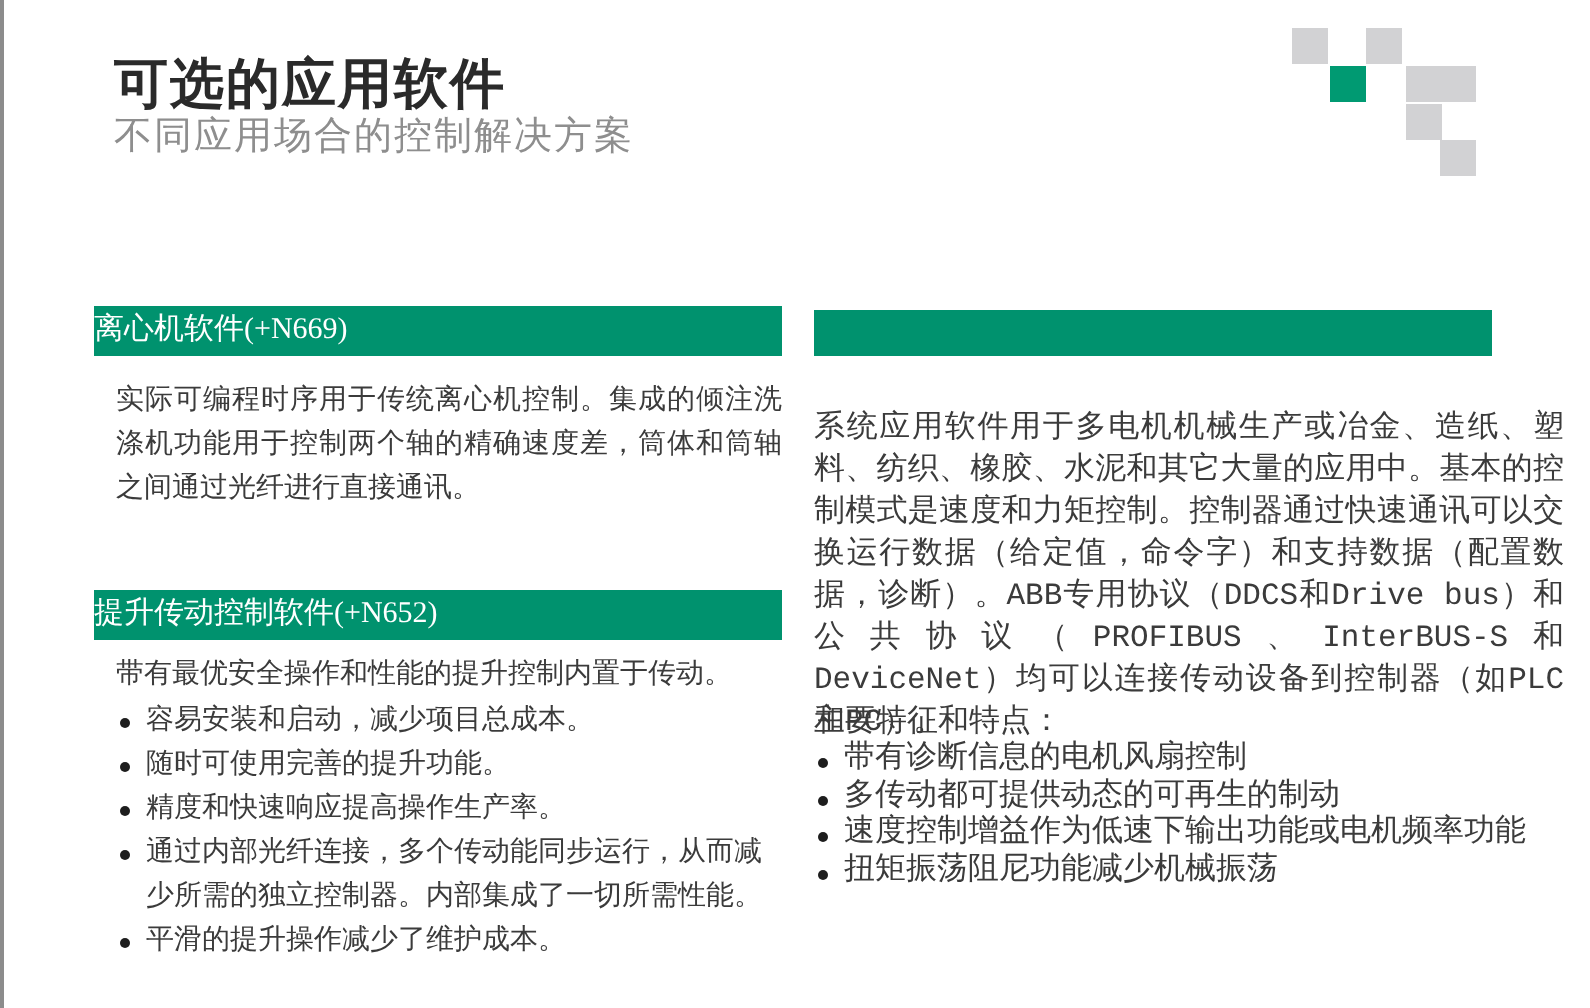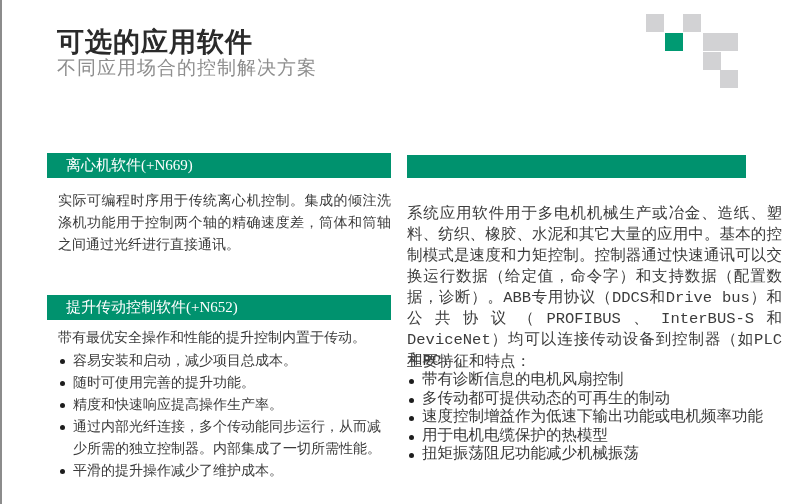--- a/index.html
+++ b/index.html
@@ -36,21 +36,21 @@
   .deco .p3 { left: 19px; top: 19px; }
   .deco .p4 { left: 57px; top: 19px; }
   .deco .p5 { left: 75px; top: 19px; width: 17px; }
   .deco .p6 { left: 57px; top: 38px; }
   .deco .p7 { left: 74px; top: 56px; }
   
   .bar {
     position: absolute; height: 25px; overflow: hidden;
     background: var(--accent, #00926e); color: var(--bar-text, #ffffff);
   }
-  .bar .bar-label { display: block; padding-left: 19px; font-size: 15px; line-height: 25px; }
+  .bar .bar-label { display: block; font-size: 15px; line-height: 25px; }
   .bar-1 { left: 47px; top: 153px; width: 344px; }
   .bar-2 { left: 47px; top: 295px; width: 344px; }
   .bar-3 { left: 407px; top: 155px; width: 339px; height: 23px; }
   .bar-3 .bar-label { padding-left: 13px; line-height: 15px; transform: translateY(14px); margin-top: 36px; }
   
   .para { position: absolute; margin: 0; text-align: justify; font-family: Liberation Mono, monospace; }
   .para-left  { left: 58px;  top: 190px; width: 333px; font-size: 14px;   line-height: 22px; }
   .para-right { left: 407px; top: 204px; width: 375px; font-size: 15.5px; line-height: 21px; }
   .intro-left { left: 58px;  top: 327px; width: 333px; font-size: 14px;   line-height: 22px; }
   .features-heading {
@@ -108,16 +108,15 @@
 
   <div class="bar bar-3">
     <span class="bar-label">系统应用软件</span>
   </div>
   <p class="para para-right">系统应用软件用于多电机机械生产或冶金、造纸、塑料、纺织、橡胶、水泥和其它大量的应用中。基本的控制模式是速度和力矩控制。控制器通过快速通讯可以交换运行数据（给定值，命令字）和支持数据（配置数据，诊断）。ABB专用协议（DDCS和Drive bus）和公共协议（PROFIBUS、InterBUS-S和DeviceNet）均可以连接传动设备到控制器（如PLC和PC）。</p>
   <div class="features-heading">主要特征和特点：</div>
   <ul class="bullets bullets-right">
     <li>带有诊断信息的电机风扇控制</li>
     <li>多传动都可提供动态的可再生的制动</li>
     <li>速度控制增益作为低速下输出功能或电机频率功能</li>
-    <li>用于电机电缆保护的热模型</li>
     <li>扭矩振荡阻尼功能减少机械振荡</li>
   </ul>
 </div>
 
 </body></html>

